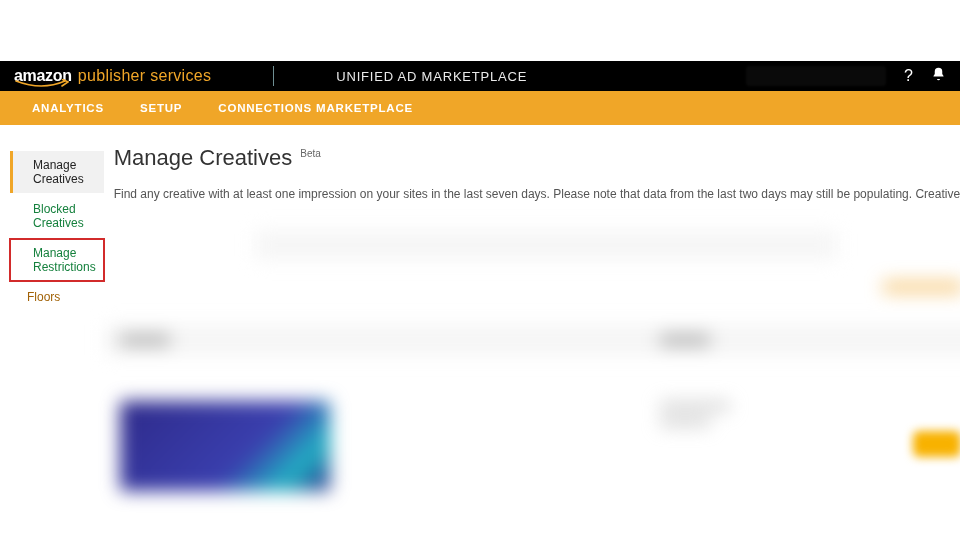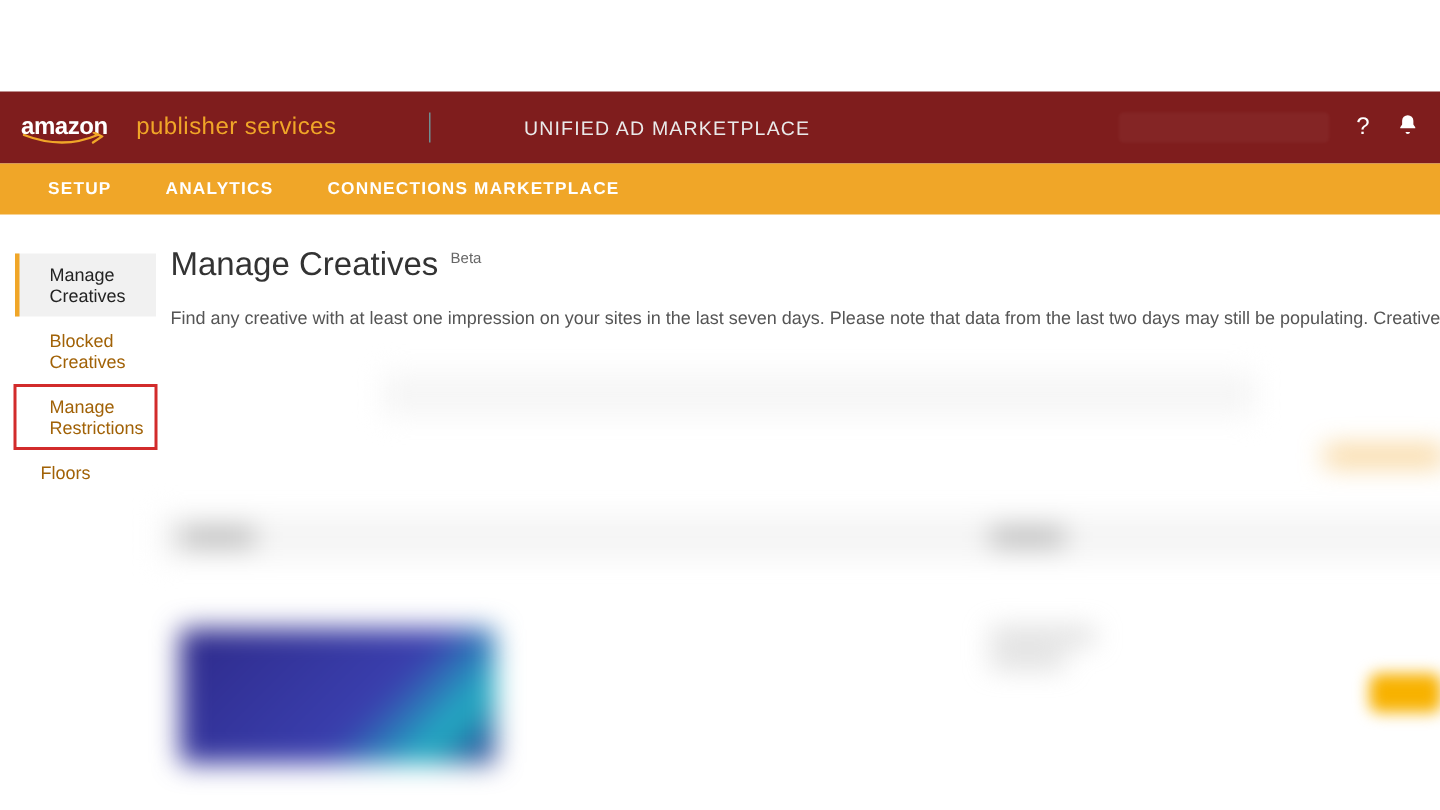--- a/index.html
+++ b/index.html
@@ -1,34 +1,34 @@
 <!DOCTYPE html>
 <html><head>
 <meta charset="utf-8">
 <style>
   * { box-sizing: border-box; margin: 0; padding: 0; }
   body { font-family: "Amazon Ember", Arial, sans-serif; width: 960px; height: 540px; overflow: hidden; background: #fff; }
   .top-white { height: 61px; background: #fff; }
-  .header-bar { background: #7f1d1d; height: 48px; display: flex; align-items: center; color: #fff; padding: 0 14px; gap: 48px; }
+  .header-bar { background: #000000; height: 30px; display: flex; align-items: center; color: #fff; padding: 0 14px; gap: 48px; }
   .brand { display: flex; align-items: baseline; font-size: 16px; font-weight: 400; }
   .brand-amazon { color: #fff; font-weight: 700; letter-spacing: -0.3px; position: relative; }
-  .brand-text { color: #f0a628; margin-left: 19px; font-weight: 400; letter-spacing: 0.3px; }
+  .brand-text { color: #f0a628; margin-left: 6px; font-weight: 400; letter-spacing: 0.3px; }
   .brand-swoosh { position: absolute; left: 1px; bottom: -4px; width: 54px; height: 10px; }
   .divider { width: 1px; height: 20px; background: #6f8f93; margin: 0 14px; }
   .app-title { font-size: 13px; letter-spacing: 0.8px; color: #eaeaea; }
   .header-right { margin-left: auto; display: flex; align-items: center; gap: 18px; }
   .blur-pill { width: 140px; height: 20px; background: rgba(255,255,255,0.04); border-radius: 3px; filter: blur(1px); }
   .icon-btn { color: #fff; font-size: 16px; }
   .nav-bar { background: #f0a628; height: 34px; display: flex; align-items: stretch; padding-left: 14px; }
   .nav-item { display: flex; align-items: center; padding: 0 18px; color: #fff; font-size: 11.5px; letter-spacing: 0.8px; font-weight: 700; cursor: pointer; position: relative; }
   .nav-item.active::after { content:""; position:absolute; bottom:0; left:10px; right:10px; height:3px; background:#fff; }
   .nav-badge { font-size: 7.5px; background: rgba(255,255,255,0.28); padding: 1px 3px; border-radius: 2px; margin-left: 4px; position: relative; top: -4px; }
   .main-wrap { display: flex; }
   .sidebar { width: 165px; padding: 26px 2px 0 10px; }
-  .side-item { font-size: 12px; color: #a16207; padding: 7px 8px 7px 14px; margin-bottom: 2px; cursor: pointer; border-left: 3px solid transparent; }
+  .side-item { font-size: 12px; color: #15803d; padding: 7px 8px 7px 14px; margin-bottom: 2px; cursor: pointer; border-left: 3px solid transparent; }
   .side-item.indent { padding-left: 20px; }
   .side-item.active { background: #f1f1f1; border-left-color: #f0a628; color: #232323; }
   .side-item.highlight { outline: 2.5px solid #d22b2b; outline-offset: -1px; }
   .side-item.root { color: #a16207; }
   .content { flex: 1; padding: 20px 0 0 8px; position: relative; }
   .page-title { font-size: 22px; color: #333; font-weight: 400; }
   .title-badge { font-size: 10px; color: #666; vertical-align: super; margin-left: 2px; }
   .desc { font-size: 12px; color: #555; margin-top: 14px; line-height: 1.5; white-space: nowrap; overflow: hidden; }
   .blur-zone { margin-top: 28px; margin-left: -8px; filter: blur(9px); }
   .blur-search { width: 580px; height: 28px; background: #f6f6f6; border:1px solid #eee; border-radius: 3px; margin-left: 150px; }
@@ -66,24 +66,24 @@
     <span class="icon-btn">
       <svg width="15" height="16" viewBox="0 0 24 24" fill="#fff">
           <path d="M12 2a6 6 0 0 0-6 6v4l-2 3v1h16v-1l-2-3V8a6 6 0 0 0-6-6zm0 20a2.5 2.5 0 0 0 2.45-2h-4.9A2.5 2.5 0 0 0 12 22z"></path>
         </svg>
     </span>
   </div>
 </div>
 
 <div class="nav-bar">
   <div class="nav-item">
-      <span>SETUP</span>
+      <span>ANALYTICS</span>
     </div>
   <div class="nav-item">
-      <span>ANALYTICS</span>
+      <span>SETUP</span>
     </div>
   <div class="nav-item">
       <span>CONNECTIONS MARKETPLACE</span>
     </div>
 </div>
 
 <div class="main-wrap">
   <div class="sidebar">
     <div class="side-item indent active"><span>Manage Creatives</span></div>
     <div class="side-item indent"><span>Blocked Creatives</span></div>

